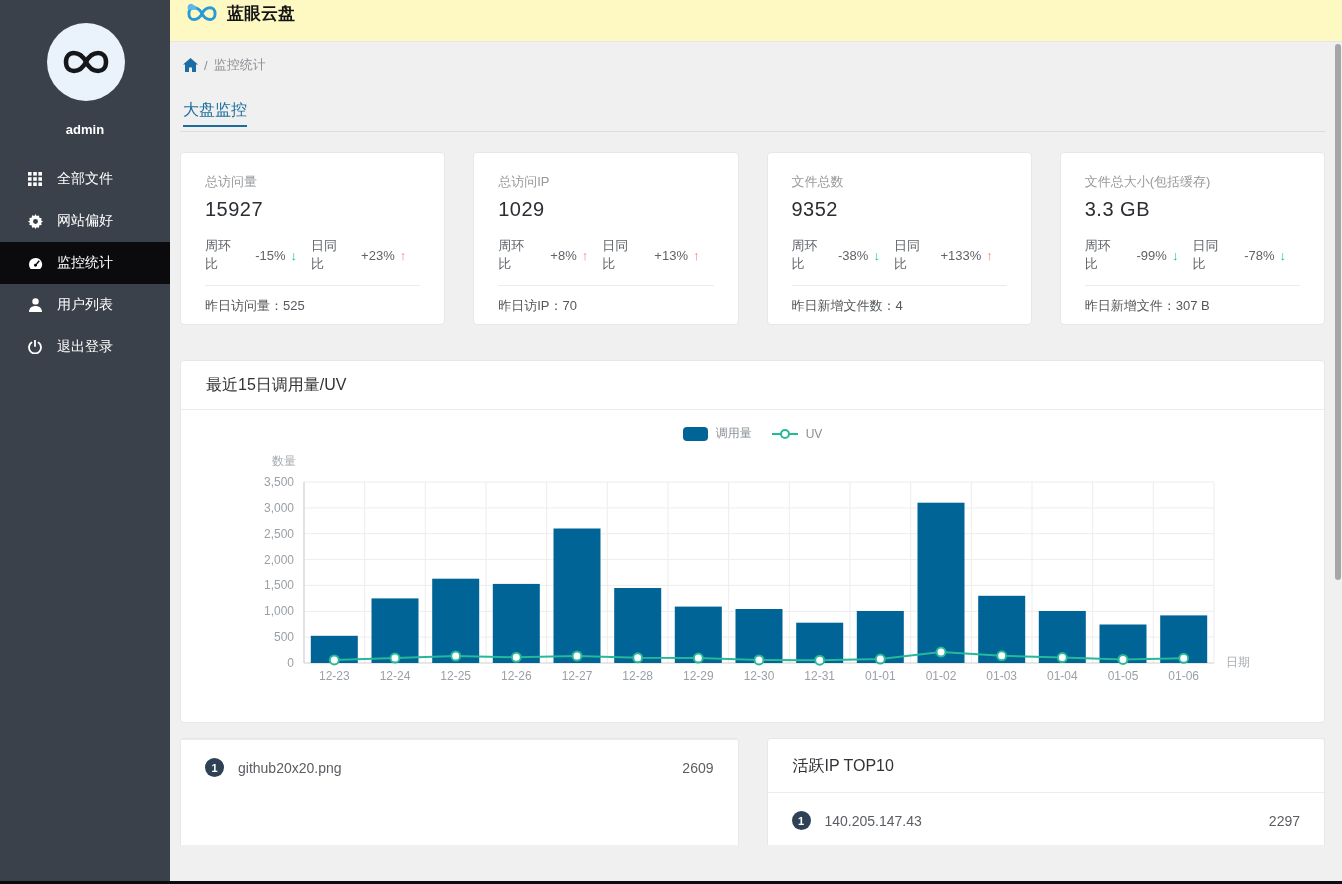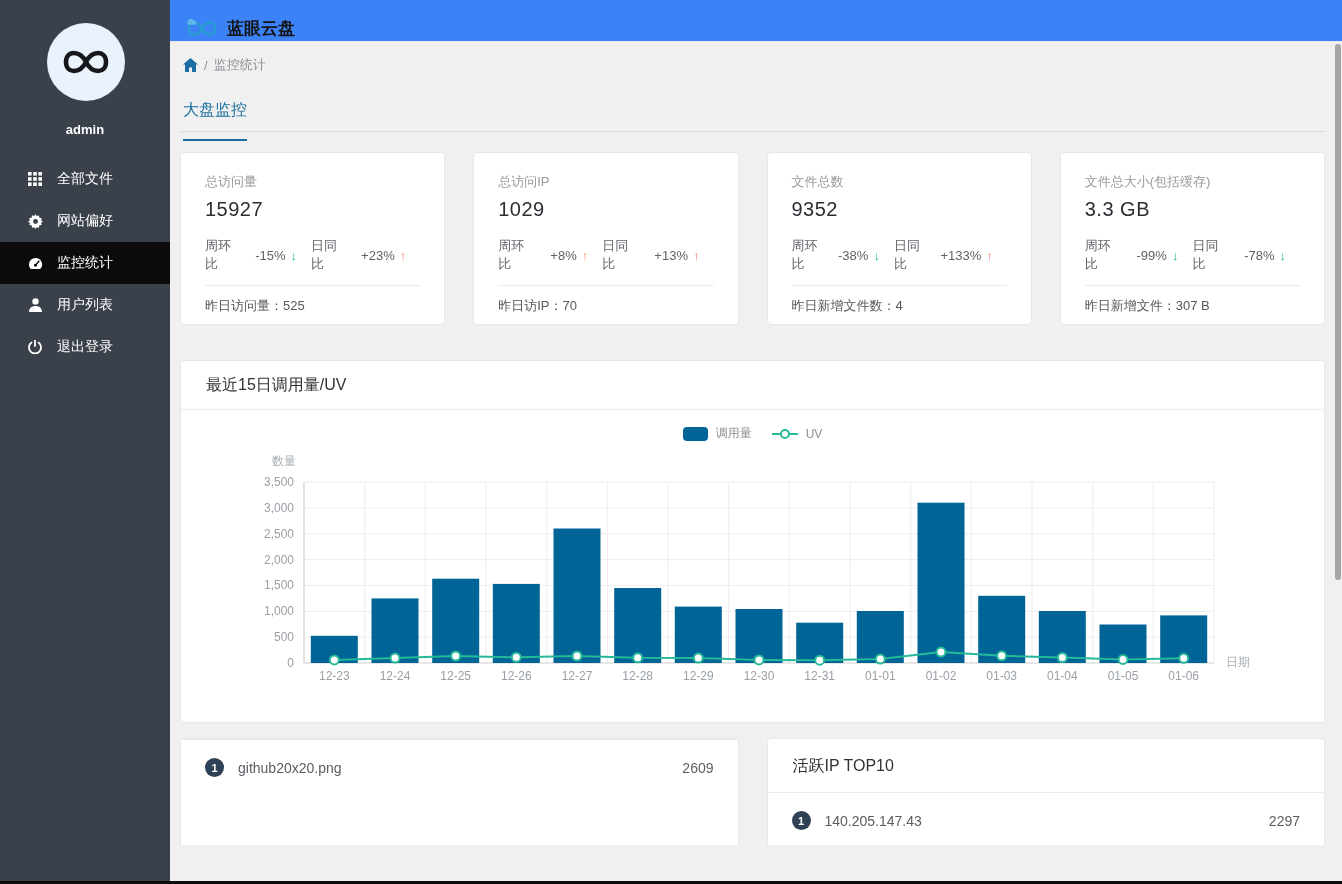--- a/index.html
+++ b/index.html
@@ -11,32 +11,32 @@
   .sidebar { position:absolute; left:0; top:0; width:170px; height:884px; background:#3a414b; z-index:20; }
   .logo-circle { position:absolute; left:47px; top:23px; width:78px; height:78px; border-radius:50%; background:#eaf3fc; display:flex; align-items:center; justify-content:center; }
   .username { position:absolute; top:122px; width:100%; text-align:center; color:#fff; font-size:13px; font-weight:bold; }
   .menu { position:absolute; top:158px; width:100%; }
   .menu-item { height:42px; display:flex; align-items:center; padding-left:27px; color:#fff; font-size:14px; cursor:pointer; }
   .menu-item.active { background:#0b0b0d; }
   .menu-item .mi-icon { width:16px; height:16px; margin-right:14px; display:inline-flex; align-items:center; justify-content:center; }
   .menu-item .mi-icon svg { display:block; }
 
   
-  .header { position:absolute; left:170px; top:0; width:1172px; height:42px; background:#3b82f6; border-bottom:1px solid #e6e6e6; display:flex; align-items:flex-end; z-index:10; }
+  .header { position:absolute; left:170px; top:0; width:1172px; height:42px; background:#fef9c3; border-bottom:1px solid #e6e6e6; display:flex; align-items:flex-start; z-index:10; }
   .brand { display:flex; align-items:center; margin-left:15px; cursor:pointer; }
   .brand-title { font-size:17px; font-weight:bold; color:#141414; margin-left:8px; }
 
   
   .breadcrumb { position:absolute; left:183px; top:56px; display:flex; align-items:center; font-size:13px; color:#8b9095; }
   .breadcrumb .sep { margin:0 6px; }
   .crumb-home { cursor:pointer; display:flex; align-items:center; }
 
   
   .tabbar { position:absolute; left:180px; top:100px; width:1145px; height:32px; border-bottom:1px solid #dcdcdc; }
-  .tab { display:inline-block; font-size:16px; color:#1b6d9e; padding-bottom:18px; border-bottom:2px solid #1b6d9e; margin-left:3px; cursor:pointer; }
+  .tab { display:inline-block; font-size:16px; color:#1b6d9e; padding-bottom:4px; border-bottom:2px solid #1b6d9e; margin-left:3px; cursor:pointer; }
 
   
   .cards-row { position:absolute; left:180px; top:152px; width:1145px; display:flex; gap:28px; }
   .stat-card { flex:1; height:173px; background:#fff; border:1px solid #e7e7e7; border-radius:4px; padding:20px 24px 0; }
   .stat-label { font-size:13px; color:#97999c; }
   .stat-value { font-size:20px; color:#2b2f33; margin-top:7px; letter-spacing:.5px; }
   .stat-trend { margin-top:16px; font-size:13px; color:#5f6368; display:flex; align-items:center; }
   .stat-trend .tval { margin-left:20px; }
   .arrow { font-weight:bold; margin:0 14px 0 5px; font-size:13px; }
   .arrow.up { color:#f87a6a; }

